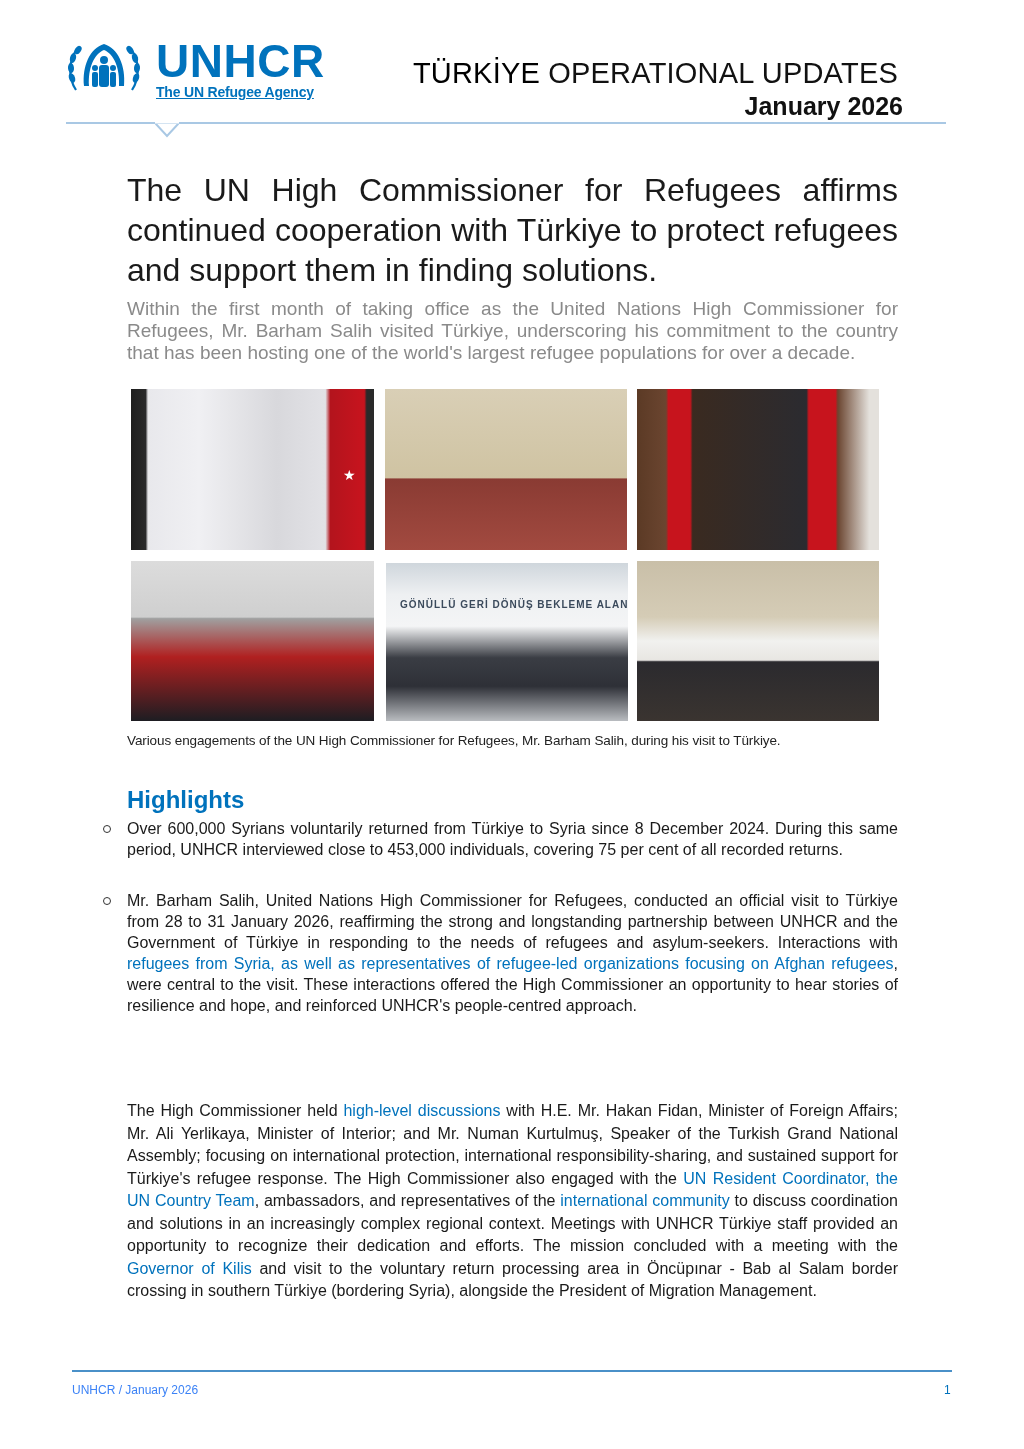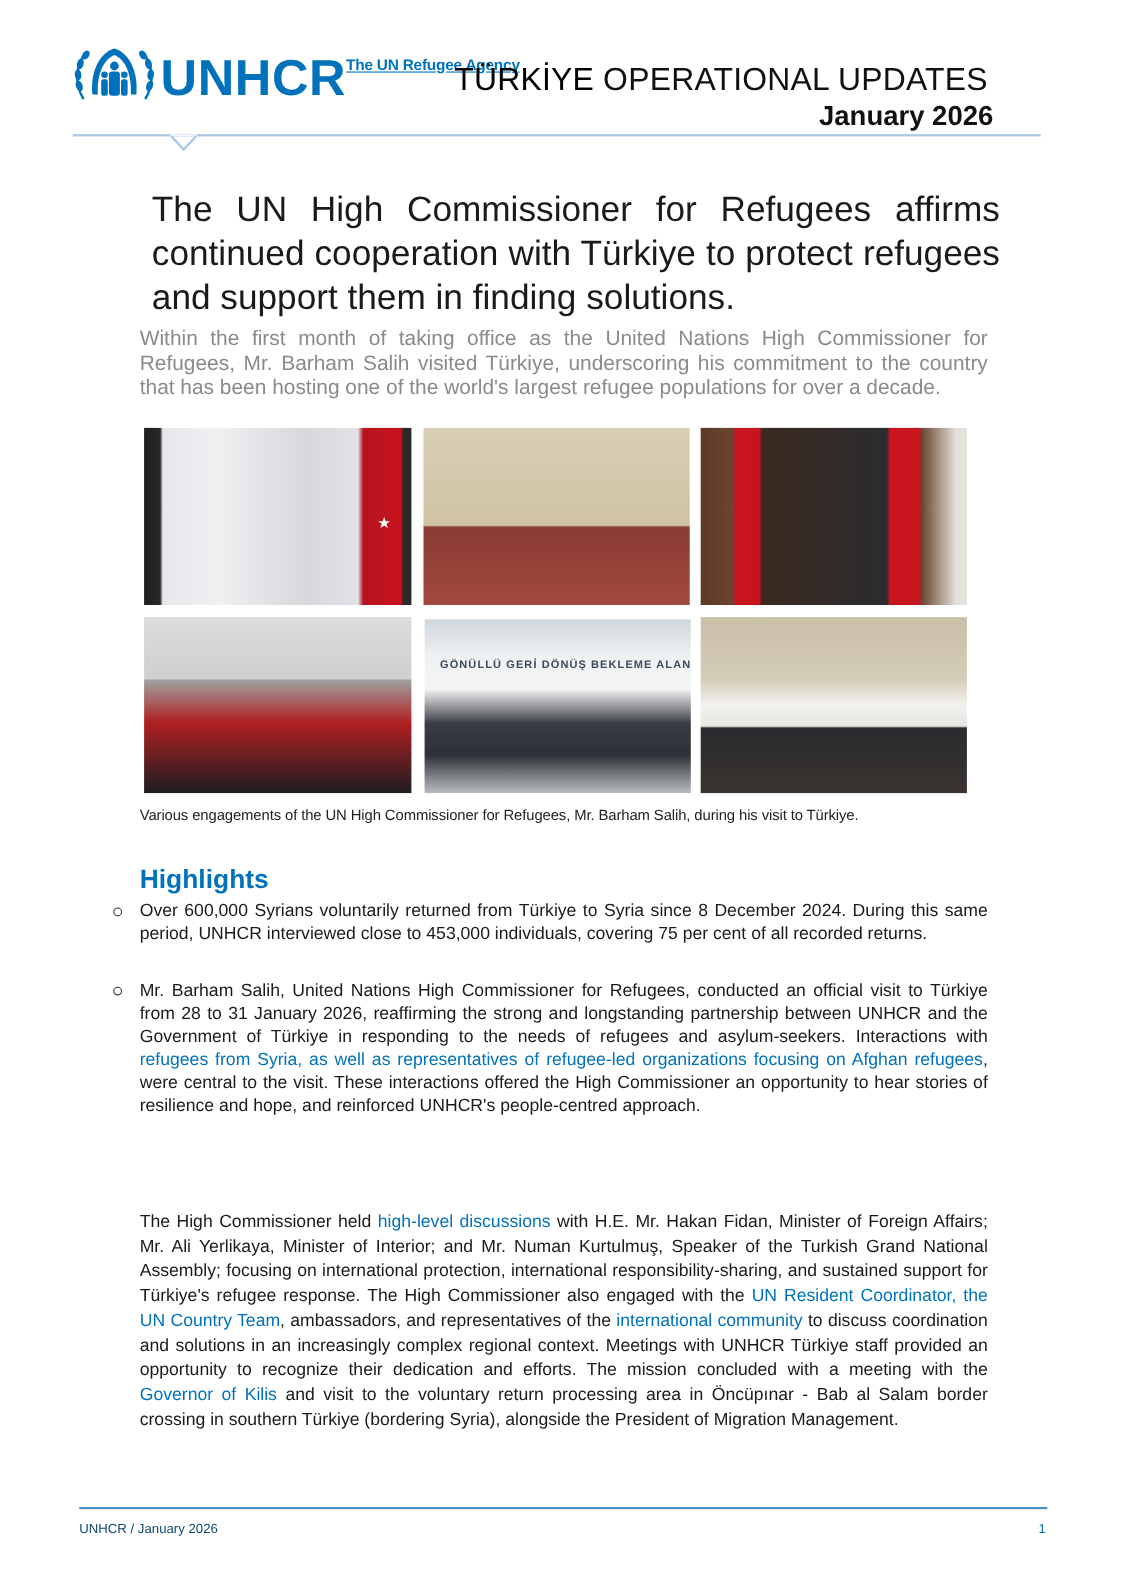--- a/index.html
+++ b/index.html
@@ -1,31 +1,31 @@
 <!DOCTYPE html>
 <html><head>
 <meta charset="utf-8">
 <style>
   html, body { margin: 0; padding: 0; background: #ffffff; }
   body { width: 1024px; height: 1449px; position: relative; overflow: hidden; font-family: "Liberation Sans", sans-serif; color: #1a1a1a; }
 
   .logo { position: absolute; left: 66px; top: 38px; display: flex; align-items: center; }
   .logo-emblem { width: 76px; height: 64px; }
-  .logo-text { margin-left: 4px; display: flex; flex-direction: row; }
+  .logo-text { margin-left: 14px; display: flex; flex-direction: column; }
   .logo-word { font-family: "Liberation Sans", sans-serif; font-weight: 700; font-size: 46px; color: #0072bc; line-height: 42px; letter-spacing: 0.5px; }
   .logo-sub { font-weight: 700; font-size: 14px; color: #0072bc; margin-top: 2px; letter-spacing: -0.2px; text-decoration: underline; }
 
   .header-title { position: absolute; right: 126px; top: 56px; font-size: 29px; line-height: 34px; color: #111; letter-spacing: 0.2px; white-space: nowrap; }
   .header-title .accent { color: #000000; }
   .header-date { position: absolute; right: 121px; top: 92px; font-size: 25px; font-weight: 700; color: #111; }
 
   .header-rule { position: absolute; left: 66px; top: 122px; width: 880px; height: 2px; background: #a9c8e4; }
   .header-notch { position: absolute; left: 155px; top: 122px; width: 24px; height: 16px; }
 
-  .main-title { position: absolute; left: 138px; top: 170px; width: 771px; font-size: 32px; line-height: 40px; text-align: justify; text-align-last: left; color: #1a1a1a; }
+  .main-title { position: absolute; left: 127px; top: 170px; width: 771px; font-size: 32px; line-height: 40px; text-align: justify; text-align-last: left; color: #1a1a1a; }
   .intro { position: absolute; left: 127px; top: 298px; width: 771px; font-size: 19px; line-height: 22px; color: #8a8a8a; text-align: justify; }
 
   .photo { position: absolute; overflow: hidden; }
   .p1 { left: 131px; top: 389px; width: 243px; height: 161px; background: linear-gradient(90deg, #1e1e1e 0%, #2a2a2a 6%, #e8e8ec 7%, #f0f0f3 28%, #d8d8dc 60%, #e2e2e6 80%, #b3141d 82%, #c8141e 96%, #2a2a2a 97%); }
   .p2 { left: 385px; top: 389px; width: 242px; height: 161px; background: linear-gradient(180deg, #d9cfb6 0%, #cfc3a2 55%, #8a3b33 56%, #a24a40 100%); }
   .p3 { left: 637px; top: 389px; width: 242px; height: 161px; background: linear-gradient(90deg, #5b3a25 0%, #6b4530 12%, #c7141d 13%, #c7141d 22%, #3a2a20 23%, #2b2b30 70%, #c7141d 71%, #c7141d 82%, #6b4530 83%, #e4e1dc 96%); }
   .p4 { left: 131px; top: 561px; width: 243px; height: 160px; background: linear-gradient(180deg, #dcdcdc 0%, #cfcfcf 35%, #a0a0a0 36%, #b02020 60%, #1d1d22 100%); }
   .p5 { left: 386px; top: 563px; width: 242px; height: 158px; background: linear-gradient(180deg, #cfd6dc 0%, #eef0f2 20%, #f4f5f6 40%, #3a3d44 60%, #2e3037 78%, #b9bcc0 100%); }
   .p6 { left: 637px; top: 561px; width: 242px; height: 160px; background: linear-gradient(180deg, #c9bfa8 0%, #d5ccb6 35%, #f1f1ef 50%, #e8e6e2 62%, #2b2a2e 63%, #3a3430 100%); }
   .photo-sign { position: absolute; left: 14px; top: 36px; font-size: 10px; font-weight: 700; color: #3b4a5c; letter-spacing: 1px; white-space: nowrap; }
@@ -37,21 +37,21 @@
 
   .bullet { position: absolute; left: 127px; width: 771px; font-size: 16px; line-height: 21px; color: #1a1a1a; text-align: justify; }
   .bullet-mark { position: absolute; left: -24px; top: 7px; width: 6px; height: 6px; border: 1px solid #333; border-radius: 50%; }
   .b1 { top: 818px; }
   .b2 { top: 890px; }
   .para { position: absolute; left: 127px; top: 1100px; width: 771px; font-size: 16px; line-height: 22.5px; color: #1a1a1a; text-align: justify; }
   .link { color: #0072bc; }
   b { font-weight: 400; }
 
   .footer-rule { position: absolute; left: 72px; top: 1370px; width: 880px; height: 2px; background: #4a90c8; }
-  .footer-left { position: absolute; left: 72px; top: 1383px; font-size: 12px; color: #0c4a6e; }
+  .footer-left { position: absolute; left: 72px; top: 1383px; font-size: 12px; color: #3b82f6; }
   .footer-right { position: absolute; left: 944px; top: 1383px; font-size: 12px; color: #0072bc; }
 </style>
 </head>
 <body>
 
 <div class="logo">
   <svg class="logo-emblem" viewBox="0 0 76 64">
     <g fill="none" stroke="#0072bc" stroke-width="2.2">
       <path d="M10 52 C2 40 2 22 12 10"></path>
       <path d="M66 52 C74 40 74 22 64 10"></path>

